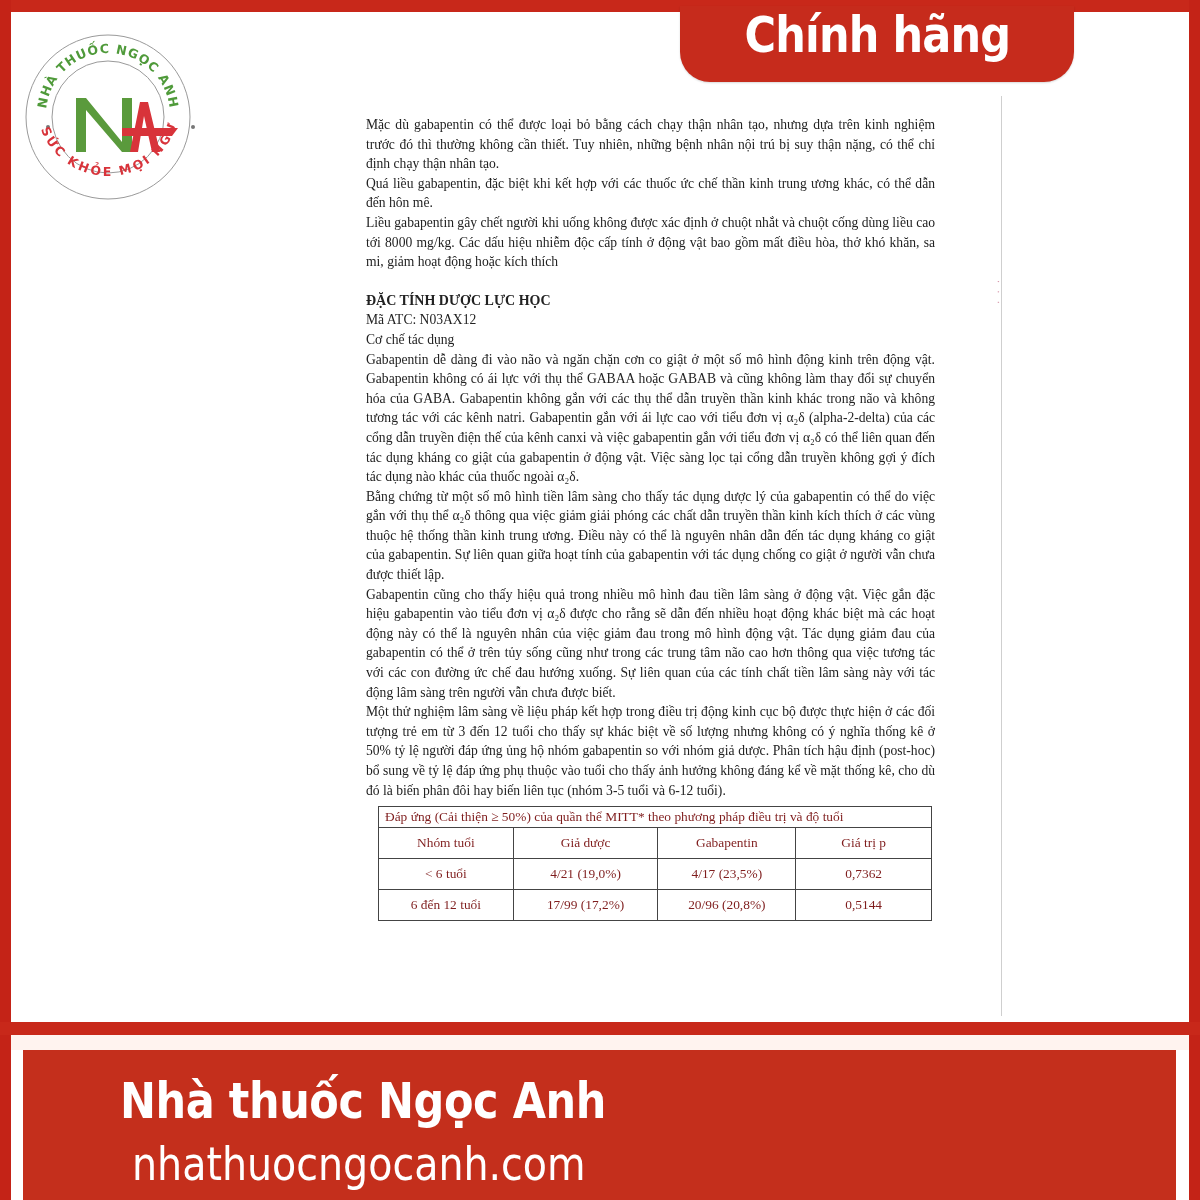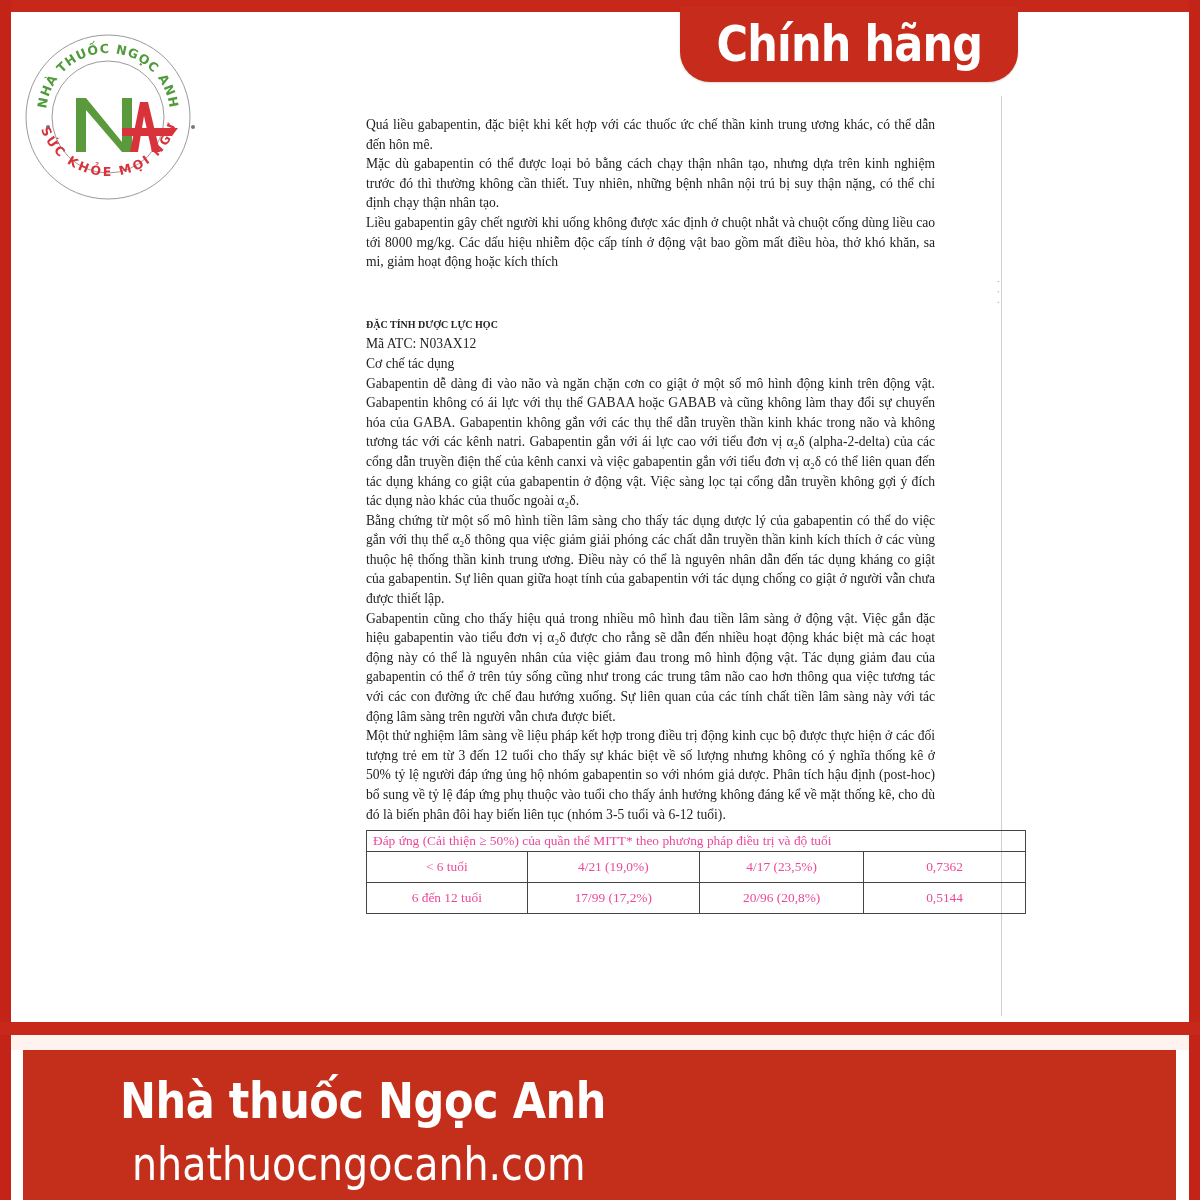--- a/index.html
+++ b/index.html
@@ -8,43 +8,43 @@
     background: #ffffff;
     font-family: "Liberation Serif", "DejaVu Serif", serif;
   }
   .frame-top { position: absolute; left: 0; top: 0; width: 1200px; height: 12px; background: #c8281a; }
   .frame-left { position: absolute; left: 0; top: 0; width: 11px; height: 1200px; background: #c42317; }
   .frame-right { position: absolute; right: 0; top: 0; width: 11px; height: 1200px; background: #c42317; }
   .frame-mid { position: absolute; left: 0; top: 1022px; width: 1200px; height: 13px; background: #c8281a; }
   .frame-gap { position: absolute; left: 11px; top: 1035px; width: 1178px; height: 15px; background: #fff3ef; }
 
   .brand-pill {
-    position: absolute; left: 680px; top: 6px; width: 338px; height: 76px;
+    position: absolute; left: 680px; top: 6px; width: 394px; height: 76px;
     background: #c62b1c; border-radius: 0 0 30px 30px;
     box-shadow: 0 1px 2px rgba(0,0,0,0.15);
-    display: flex; align-items: center; justify-content: center;
+    display: flex; justify-content: center;
   }
   .brand-pill span {
     color: #ffffff; font-family: "DejaVu Sans", sans-serif; font-weight: bold;
     font-size: 50px; letter-spacing: -1px; transform: scaleX(0.86); display: inline-block;
   }
 
   .logo { position: absolute; left: 18px; top: 20px; width: 180px; height: 180px; }
 
   .page-edge { position: absolute; left: 1001px; top: 96px; width: 1px; height: 920px; background: #cfcfcf; }
   .stamp { position: absolute; left: 990px; top: 280px; width: 14px; height: 120px; color: #d28aa0; font-size: 10px;
            writing-mode: vertical-rl; font-family: "DejaVu Sans", sans-serif; letter-spacing: 2px; opacity: 0.9; }
 
   .doc { position: absolute; left: 366px; top: 115px; width: 569px; font-size: 13.6px; line-height: 19.6px; color: #222; }
   .doc p { margin: 0; text-align: justify; }
   .doc .gap { height: 19px; }
-  .doc .h-upper { font-weight: bold; font-size: 10px; margin-top: 24px; }
+  .doc .h-upper { font-weight: bold; font-size: 14px; }
   .doc .h-sub { font-weight: normal; }
 
-  .tbl { border-collapse: collapse; margin-top: 6px; margin-left: 0; width: 660px; font-size: 13.4px; color: #ec4899; }
+  .tbl { border-collapse: collapse; margin-top: 6px; margin-left: 12px; width: 554px; font-size: 13.4px; color: #7f1d1d; }
   .tbl td { border: 1px solid #444; text-align: center; height: 30px; padding: 0 4px; }
   .tbl td.caption-cell { text-align: left; height: 20px; padding: 0 6px; }
   .tbl col.c1 { width: 135px; } .tbl col.c2 { width: 145px; } .tbl col.c3 { width: 138px; } .tbl col.c4 { width: 136px; }
 
   .footer-panel {
     position: absolute; left: 23px; top: 1050px; width: 1153px; height: 150px;
     background: #c42f1c;
   }
   .footer-name {
     position: absolute; left: 120px; top: 1072px; color: #ffffff;
@@ -91,22 +91,22 @@
 </div>
 
 <div class="brand-pill">
   <span>Chính hãng</span>
 </div>
 
 <div class="page-edge"></div>
 <div class="stamp">· · ·</div>
 
 <div class="doc">
+  <p>Mặc dù gabapentin có thể được loại bỏ bằng cách chạy thận nhân tạo, nhưng dựa trên kinh nghiệm trước đó thì thường không cần thiết. Tuy nhiên, những bệnh nhân nội trú bị suy thận nặng, có thể chỉ định chạy thận nhân tạo.</p>
   <p>Quá liều gabapentin, đặc biệt khi kết hợp với các thuốc ức chế thần kinh trung ương khác, có thể dẫn đến hôn mê.</p>
-  <p>Mặc dù gabapentin có thể được loại bỏ bằng cách chạy thận nhân tạo, nhưng dựa trên kinh nghiệm trước đó thì thường không cần thiết. Tuy nhiên, những bệnh nhân nội trú bị suy thận nặng, có thể chỉ định chạy thận nhân tạo.</p>
   <p>Liều gabapentin gây chết người khi uống không được xác định ở chuột nhắt và chuột cống dùng liều cao tới 8000 mg/kg. Các dấu hiệu nhiễm độc cấp tính ở động vật bao gồm mất điều hòa, thở khó khăn, sa mi, giảm hoạt động hoặc kích thích</p>
   <div class="gap"></div>
   <p class="h-upper">ĐẶC TÍNH DƯỢC LỰC HỌC</p>
   <p>Mã ATC: N03AX12</p>
   <p class="h-sub">Cơ chế tác dụng</p>
   <p>Gabapentin dễ dàng đi vào não và ngăn chặn cơn co giật ở một số mô hình động kinh trên động vật. Gabapentin không có ái lực với thụ thể GABAA hoặc GABAB và cũng không làm thay đổi sự chuyển hóa của GABA. Gabapentin không gắn với các thụ thể dẫn truyền thần kinh khác trong não và không tương tác với các kênh natri. Gabapentin gắn với ái lực cao với tiểu đơn vị α₂δ (alpha-2-delta) của các cổng dẫn truyền điện thế của kênh canxi và việc gabapentin gắn với tiểu đơn vị α₂δ có thể liên quan đến tác dụng kháng co giật của gabapentin ở động vật. Việc sàng lọc tại cổng dẫn truyền không gợi ý đích tác dụng nào khác của thuốc ngoài α₂δ.</p>
   <p>Bằng chứng từ một số mô hình tiền lâm sàng cho thấy tác dụng dược lý của gabapentin có thể do việc gắn với thụ thể α₂δ thông qua việc giảm giải phóng các chất dẫn truyền thần kinh kích thích ở các vùng thuộc hệ thống thần kinh trung ương. Điều này có thể là nguyên nhân dẫn đến tác dụng kháng co giật của gabapentin. Sự liên quan giữa hoạt tính của gabapentin với tác dụng chống co giật ở người vẫn chưa được thiết lập.</p>
   <p>Gabapentin cũng cho thấy hiệu quả trong nhiều mô hình đau tiền lâm sàng ở động vật. Việc gắn đặc hiệu gabapentin vào tiểu đơn vị α₂δ được cho rằng sẽ dẫn đến nhiều hoạt động khác biệt mà các hoạt động này có thể là nguyên nhân của việc giảm đau trong mô hình động vật. Tác dụng giảm đau của gabapentin có thể ở trên tủy sống cũng như trong các trung tâm não cao hơn thông qua việc tương tác với các con đường ức chế đau hướng xuống. Sự liên quan của các tính chất tiền lâm sàng này với tác động lâm sàng trên người vẫn chưa được biết.</p>
   <p>Một thử nghiệm lâm sàng về liệu pháp kết hợp trong điều trị động kinh cục bộ được thực hiện ở các đối tượng trẻ em từ 3 đến 12 tuổi cho thấy sự khác biệt về số lượng nhưng không có ý nghĩa thống kê ở 50% tỷ lệ người đáp ứng ủng hộ nhóm gabapentin so với nhóm giả dược. Phân tích hậu định (post-hoc) bổ sung về tỷ lệ đáp ứng phụ thuộc vào tuổi cho thấy ảnh hưởng không đáng kể về mặt thống kê, cho dù đó là biến phân đôi hay biến liên tục (nhóm 3-5 tuổi và 6-12 tuổi).</p>
 
@@ -115,20 +115,26 @@
         <col class="c1">
         <col class="c2">
         <col class="c3">
         <col class="c4">
       </colgroup>
     <tbody>
         <tr>
       <td class="caption-cell" colspan="4">Đáp ứng (Cải thiện ≥ 50%) của quần thể MITT* theo phương pháp điều trị và độ tuổi</td>
     </tr>
     <tr>
+      <td>Nhóm tuổi</td>
+      <td>Giả dược</td>
+      <td>Gabapentin</td>
+      <td>Giá trị p</td>
+    </tr>
+    <tr>
       <td>&lt; 6 tuổi</td>
       <td>4/21 (19,0%)</td>
       <td>4/17 (23,5%)</td>
       <td>0,7362</td>
     </tr>
     <tr>
       <td>6 đến 12 tuổi</td>
       <td>17/99 (17,2%)</td>
       <td>20/96 (20,8%)</td>
       <td>0,5144</td>

